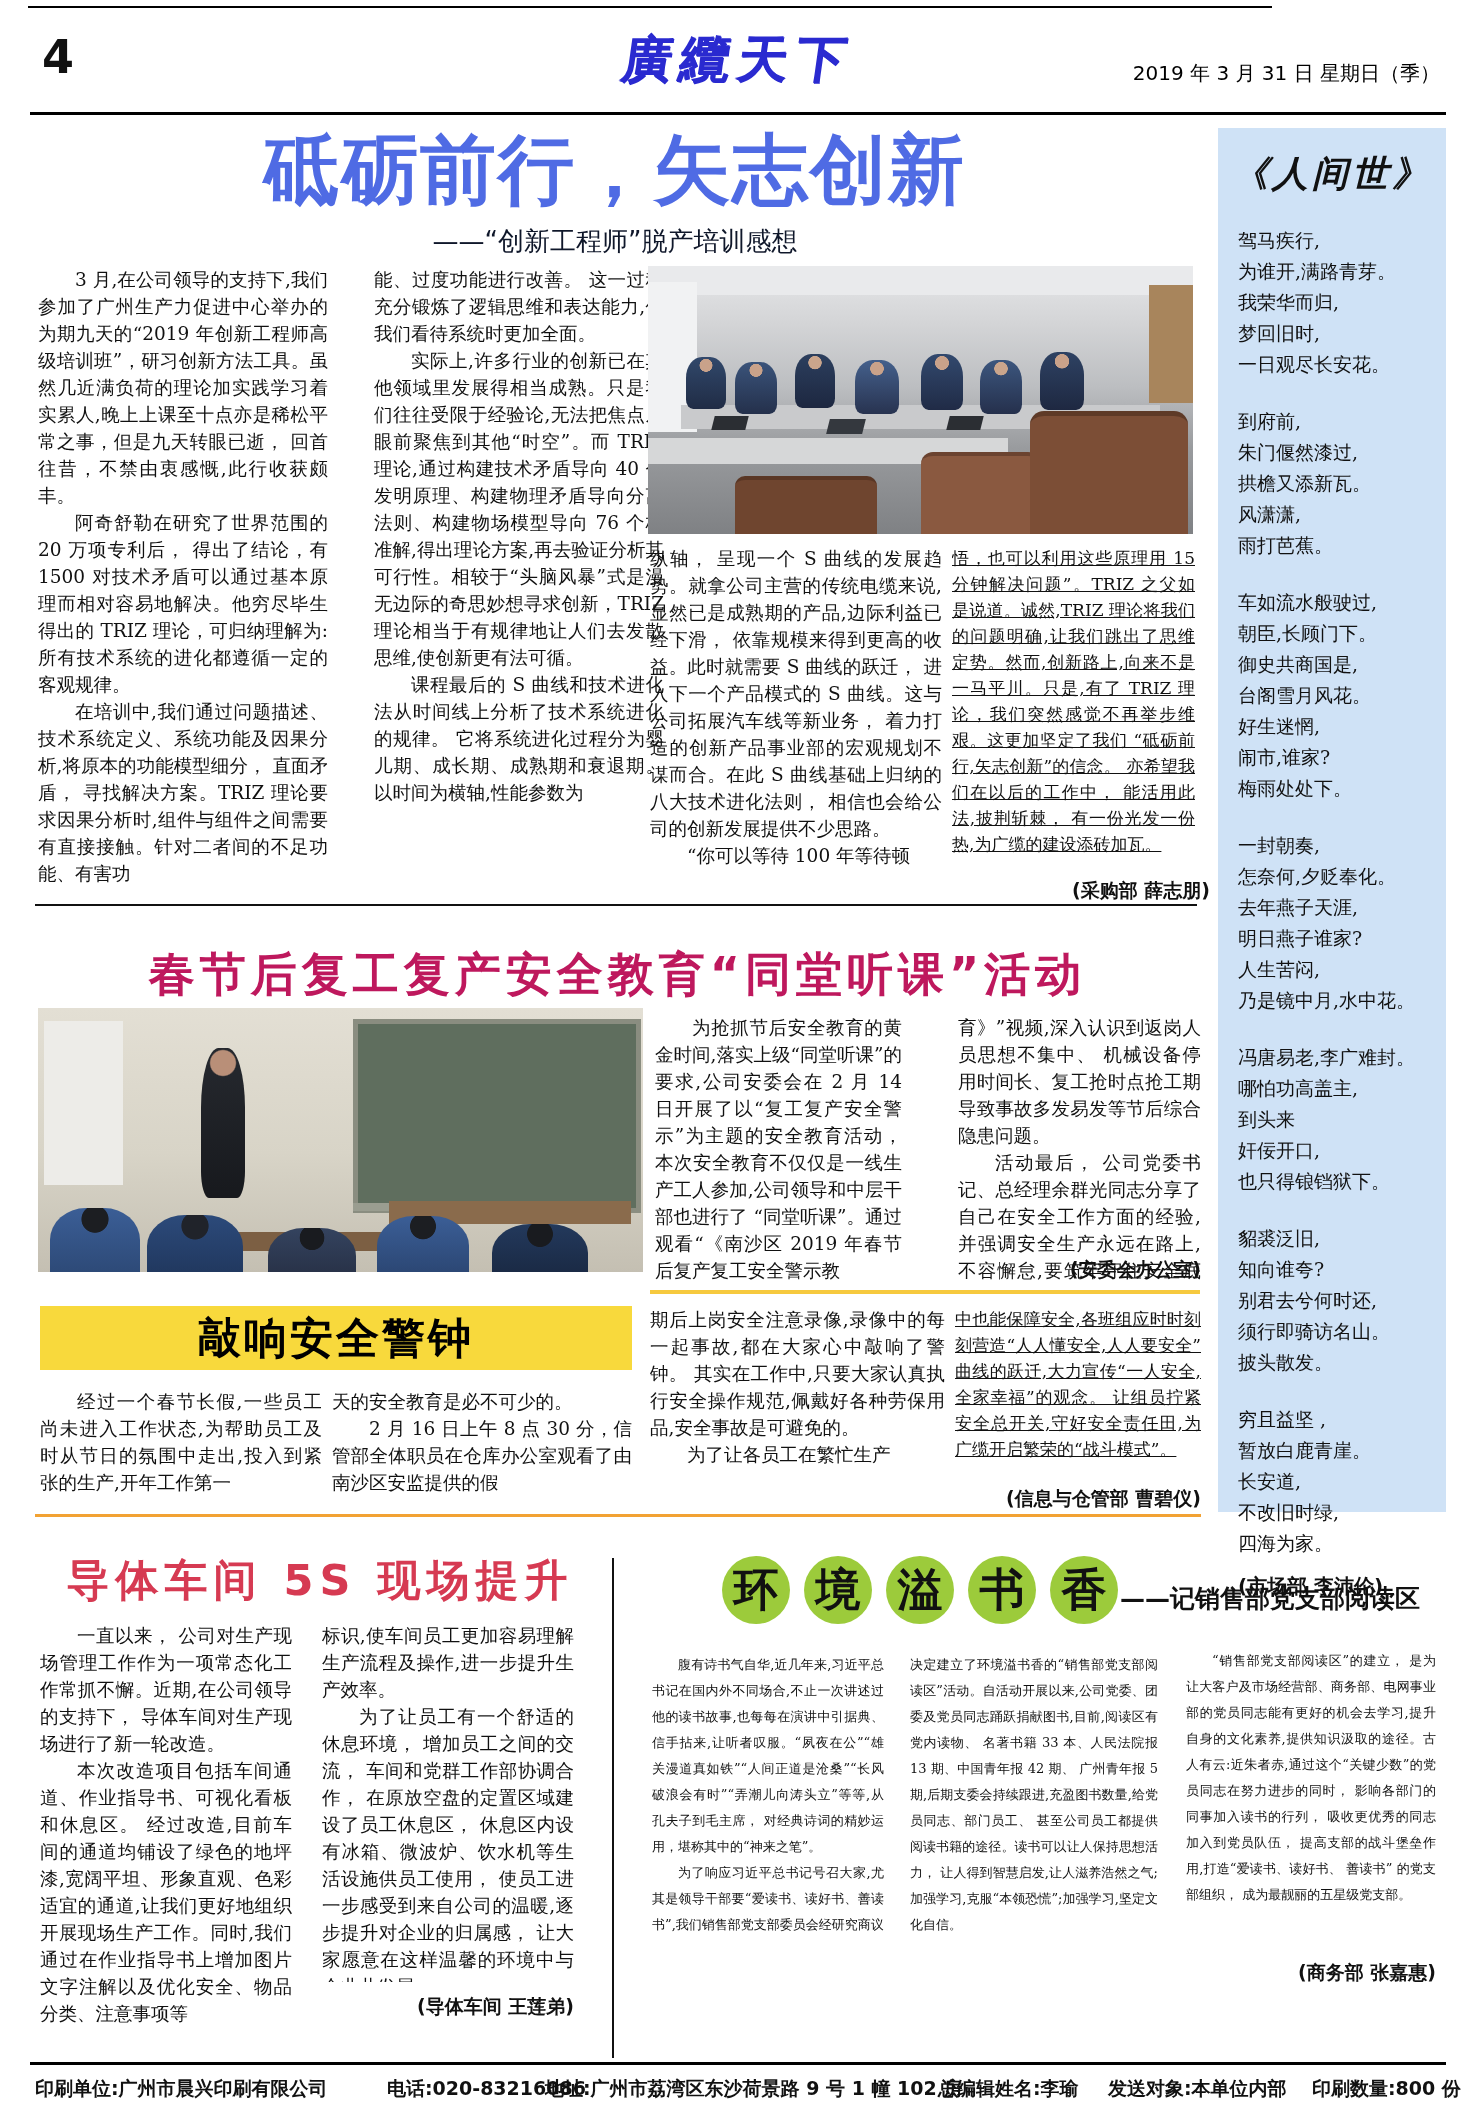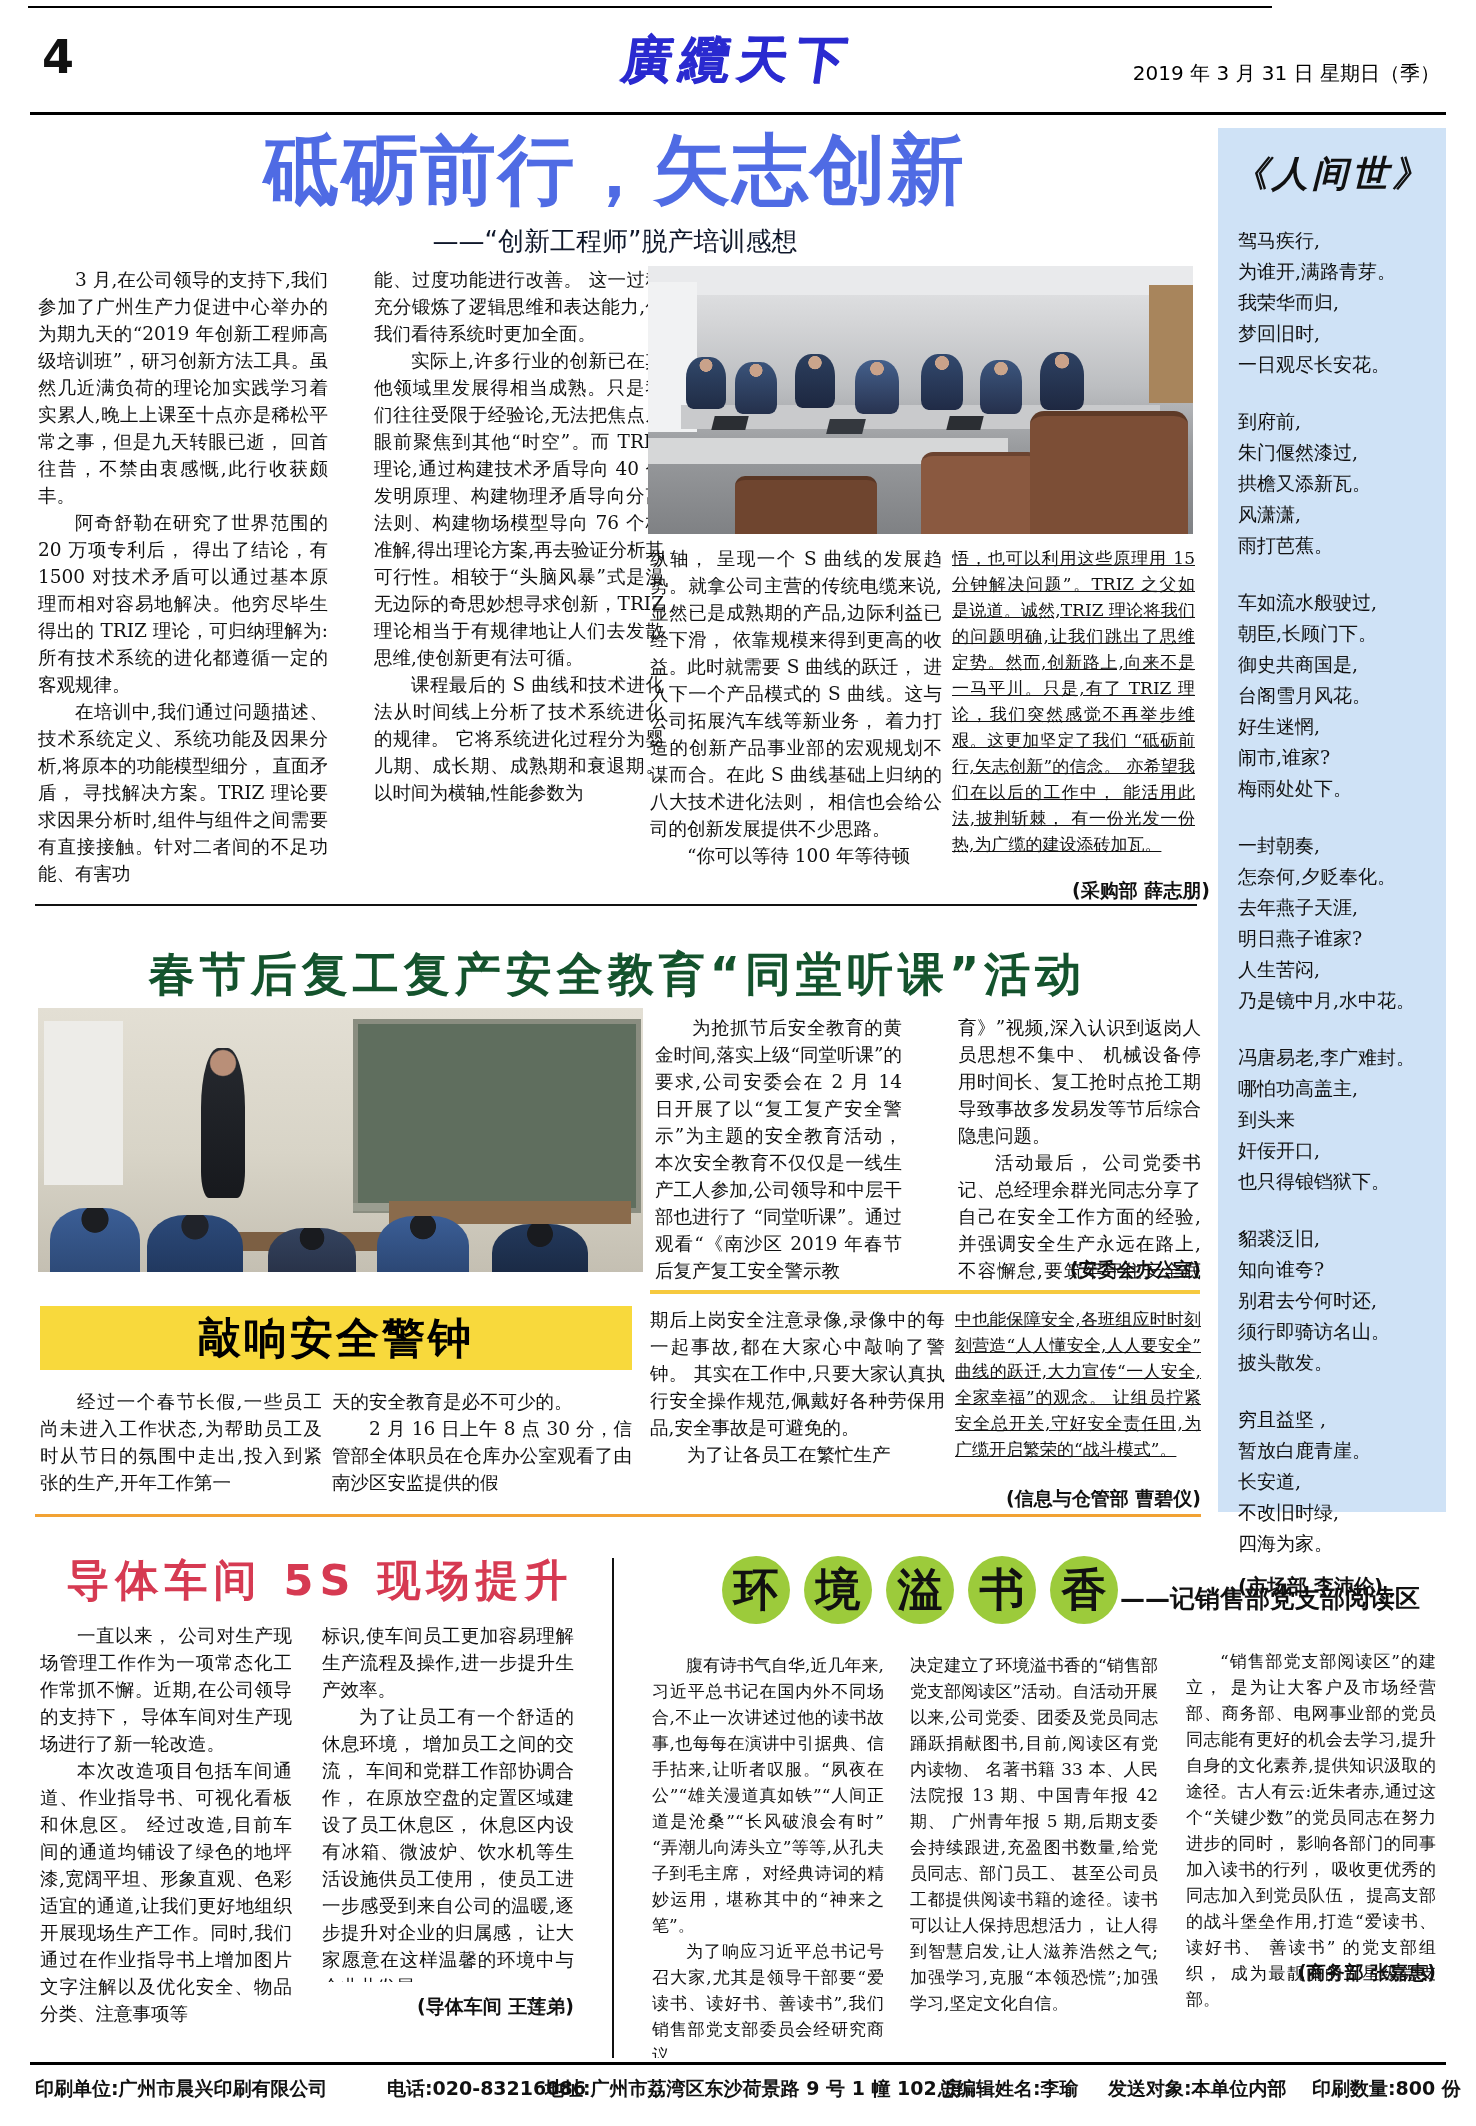--- a/index.html
+++ b/index.html
@@ -10,36 +10,36 @@
   .toprule{height:2px;background:#000;}
   .pageno{font:bold 46px "DejaVu Sans","Liberation Sans",sans-serif;}
   .masthead{font:bold 50px "DejaVu Serif","Liberation Serif",serif;color:#2a2ad0;
             transform:skewX(-8deg);letter-spacing:8px;text-shadow:1px 1px 0 #2a2ad0;}
   .dateline{font:20px "DejaVu Sans","Liberation Sans",sans-serif;color:#000;}
   .hrule{height:3px;background:#000;}
   
   .main-title{font:bold 76px "DejaVu Sans","Liberation Sans",sans-serif;color:#4f6be4;
               text-align:center;letter-spacing:2px;}
   .sub-title{font:500 26px "DejaVu Sans","Liberation Sans",sans-serif;color:#0f172a;text-align:center;}
-  .orange-title{font:bold 46px "DejaVu Sans","Liberation Sans",sans-serif;color:#14532d;
+  .orange-title{font:bold 46px "DejaVu Sans","Liberation Sans",sans-serif;color:#be185d;
                 text-align:center;letter-spacing:5px;}
   .alarm-box{background:#f8d93c;text-align:center;}
   .alarm-title{font:bold 43px/64px "DejaVu Sans","Liberation Sans",sans-serif;color:#000;letter-spacing:3px;}
   .fives-title{font:bold 43px "DejaVu Sans","Liberation Sans",sans-serif;color:#d63a52;
                text-align:center;letter-spacing:6px;}
   .reading-sub{font:bold 25px "DejaVu Sans","Liberation Sans",sans-serif;color:#111;}
   .ccirc{display:inline-block;width:68px;height:68px;border-radius:50%;background:#9ccb3b;
          color:#111;font:bold 45px/68px "DejaVu Sans","Liberation Sans",sans-serif;
          text-align:center;margin-right:14px;}
   
   .col{overflow:hidden;}
   .col p{margin:0;text-indent:2em;font-size:18.5px;line-height:27px;text-align:justify;}
   .cont-first p:first-child{text-indent:0;}
   .narrow p{font-size:17px;line-height:26px;text-decoration:underline;}
-  .small p{font-size:17px;line-height:26px;}
+  .small p{font-size:13px;line-height:26px;}
   .sig{font:bold 19px "DejaVu Sans","Liberation Sans",sans-serif;text-align:right;}
   
   .sep-dark{height:2px;background:#111;}
   .sep-yellow{height:4px;background:#f6c93e;}
   .sep-orange{height:3px;background:#f2a233;}
   .vdiv{width:2px;background:#111;}
   
   .sidebar{background:#cfe2f6;}
   .sb-title{font:bold 36px "DejaVu Serif","Liberation Serif",serif;font-style:italic;
             text-align:center;padding-top:22px;letter-spacing:4px;}

